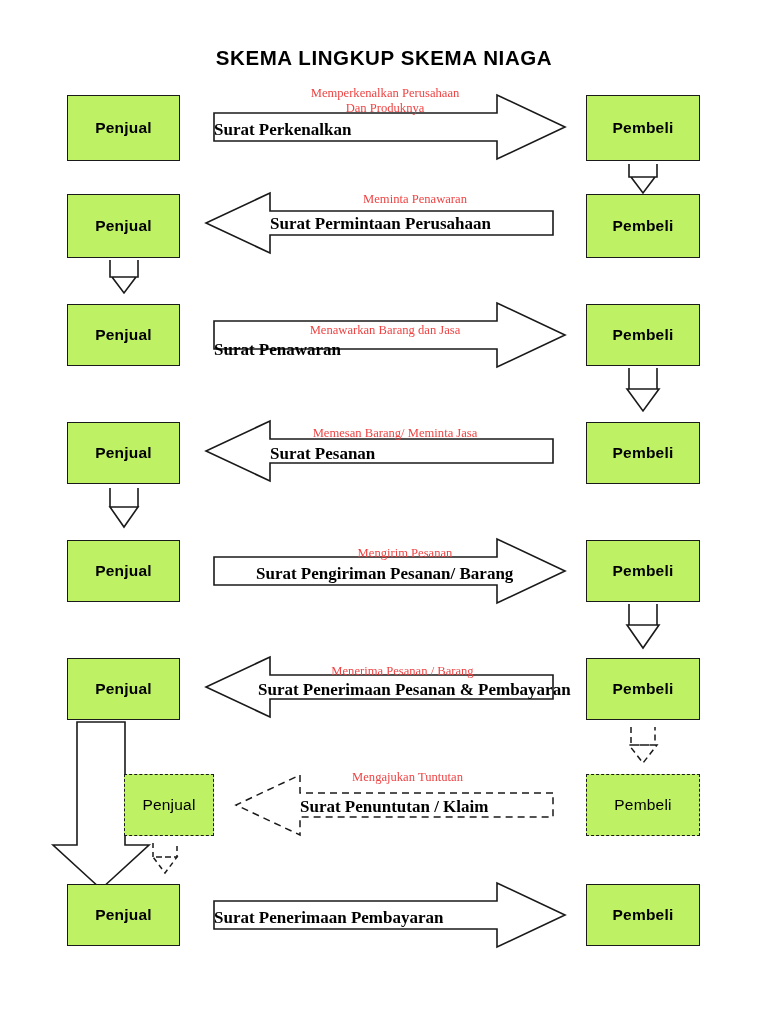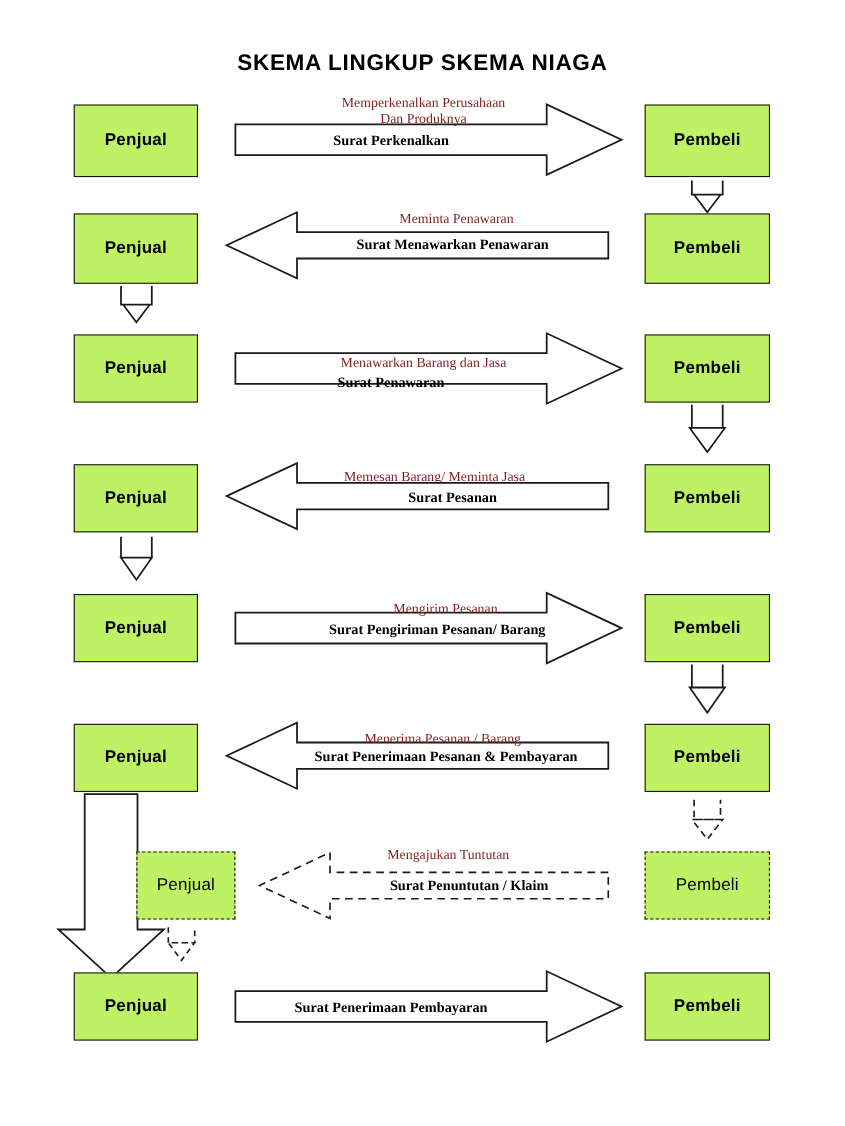--- a/index.html
+++ b/index.html
@@ -51,33 +51,33 @@
   .actor.dashed {
     border: 1.8px dashed #1a1a1a;
     font-weight: normal;
     font-size: 15.5px;
   }
   
   .caption {
     position: absolute;
     font-family: "Liberation Serif", serif;
     font-size: 12.6px;
-    color: #7f1d1d;
+    color: #ef4444;
     text-align: center;
     line-height: 14.6px;
     white-space: pre-line;
     z-index: 5;
   }
   .arrowlabel {
     position: absolute;
     font-family: "Liberation Serif", serif;
     font-weight: bold;
-    font-size: 13px;
+    font-size: 17px;
     color: #000000;
-    text-align: center;
+    text-align: left;
     white-space: nowrap;
     z-index: 5;
   }
 </style>
 </head>
 <body>
 
 <div class="title">SKEMA LINGKUP SKEMA NIAGA</div>
 
 <svg id="canvas" viewBox="0 0 768 1024" xmlns="http://www.w3.org/2000/svg">
@@ -166,19 +166,19 @@
 <div class="caption" style="left:245px; top:86px; width:280px;">Memperkenalkan Perusahaan
 Dan Produknya</div>
 <div class="caption" style="left:275px; top:192px; width:280px;">Meminta Penawaran</div>
 <div class="caption" style="left:235px; top:323px; width:300px;">Menawarkan Barang dan Jasa</div>
 <div class="caption" style="left:240px; top:426px; width:310px;">Memesan Barang/ Meminta Jasa</div>
 <div class="caption" style="left:260px; top:546px; width:290px;">Mengirim Pesanan</div>
 <div class="caption" style="left:260px; top:664px; width:285px;">Menerima Pesanan / Barang</div>
 <div class="caption" style="left:265px; top:770px; width:285px;">Mengajukan Tuntutan</div>
 
 <div class="arrowlabel" style="left:214px; top:120px; width:283px;">Surat Perkenalkan</div>
-<div class="arrowlabel" style="left:270px; top:214px; width:283px;">Surat Menawarkan Penawaran</div>
+<div class="arrowlabel" style="left:270px; top:214px; width:283px;">Surat Permintaan Perusahaan</div>
 <div class="arrowlabel" style="left:214px; top:328px; width:283px;margin-top:12px;">Surat Penawaran</div>
 <div class="arrowlabel" style="left:270px; top:444px; width:283px;">Surat Pesanan</div>
 <div class="arrowlabel" style="left:214px; top:564px; width:283px;margin-left:42px;">Surat Pengiriman Pesanan/ Barang</div>
 <div class="arrowlabel" style="left:258px; top:680px; width:295px;">Surat Penerimaan Pesanan &amp; Pembayaran</div>
 <div class="arrowlabel" style="left:300px; top:797px; width:253px;">Surat Penuntutan / Klaim</div>
 <div class="arrowlabel" style="left:214px; top:908px; width:283px;">Surat Penerimaan Pembayaran</div>
 
 </body></html>

